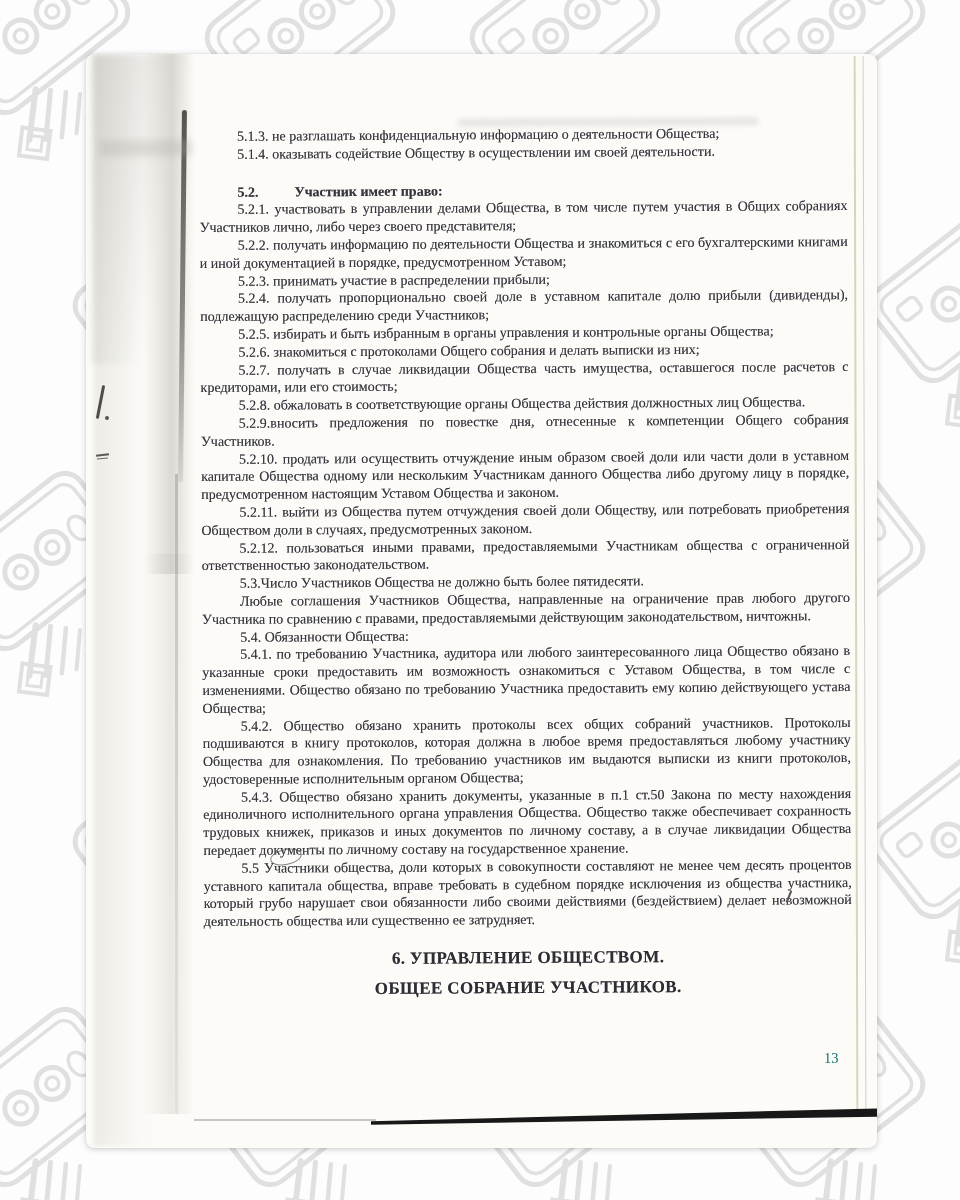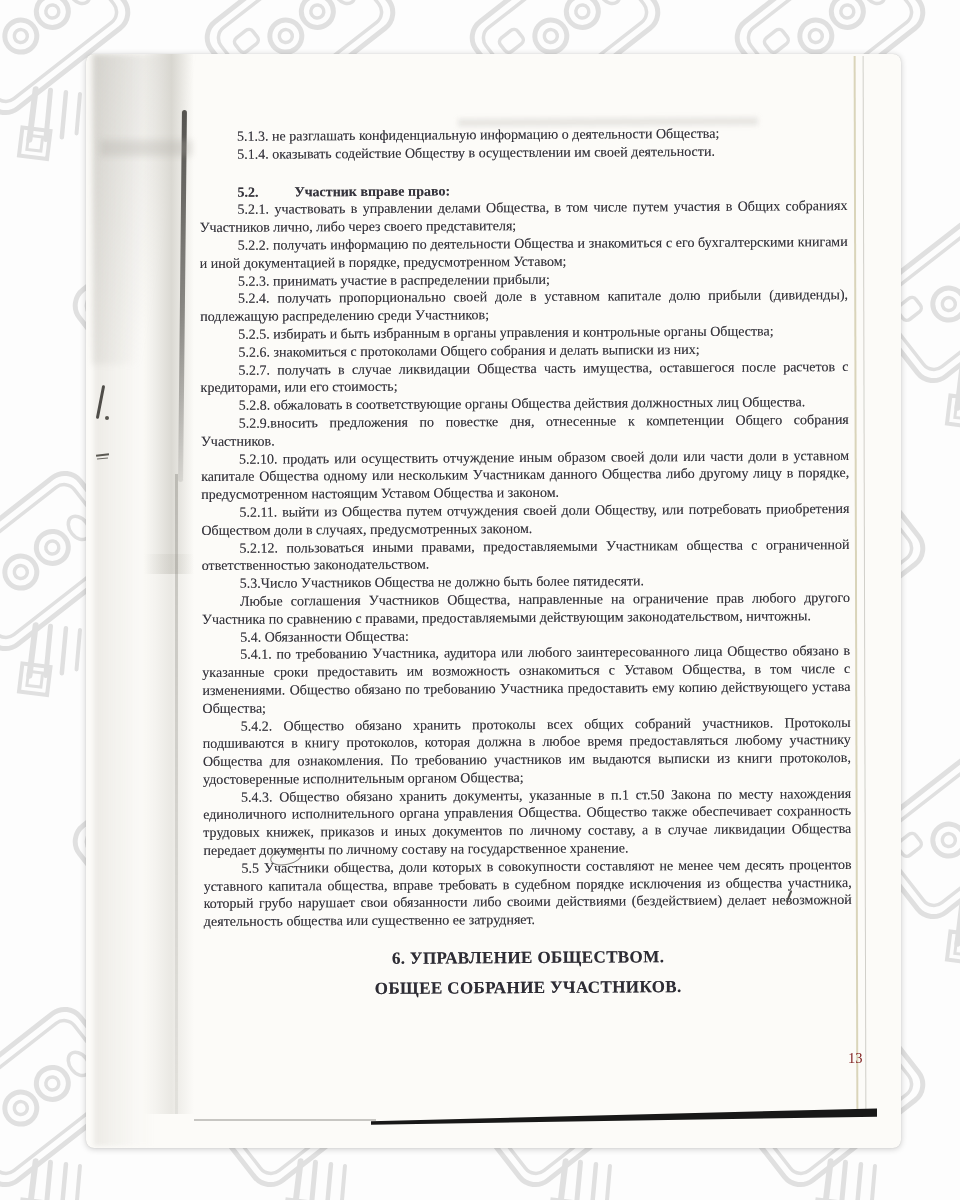--- a/index.html
+++ b/index.html
@@ -4,21 +4,21 @@
 <style>
   html,body{margin:0;padding:0;background:#fdfdfd;}
   .stage{position:relative;width:960px;height:1200px;overflow:hidden;
          font-family:"Liberation Serif","DejaVu Serif",serif;}
   
   .wm-layer{position:absolute;inset:0;z-index:0;}
   .wm-layer svg{position:absolute;left:0;top:0;}
   
   .scan-card{position:absolute;left:86px;top:54px;width:791px;height:1094px;
              background:#fcfbf8;border-radius:8px;z-index:2;overflow:hidden;
-             box-shadow:0 1px 6px rgba(0,0,0,.20),0 0 1px rgba(0,0,0,.18);padding-left:24px;}
+             box-shadow:0 1px 6px rgba(0,0,0,.20),0 0 1px rgba(0,0,0,.18);}
   
   .left-margin-shade{position:absolute;left:8px;top:0;width:56px;height:1092px;
       background:linear-gradient(90deg,rgba(214,212,205,.40),rgba(240,239,235,.12) 80%);filter:blur(2px);}
   .gutter-band-top{position:absolute;left:58px;top:0;width:50px;height:520px;
       background:linear-gradient(90deg,rgba(205,203,196,0),rgba(198,196,188,.62) 55%,rgba(205,203,196,0));}
   .gutter-band-bottom{position:absolute;left:58px;top:500px;width:50px;height:560px;
       background:linear-gradient(90deg,rgba(205,203,196,0),rgba(198,196,188,.34) 55%,rgba(205,203,196,0));}
   .topleft-wedge{position:absolute;left:6px;top:0;width:110px;height:310px;
       background:linear-gradient(100deg,rgba(186,184,178,.50),rgba(186,184,178,0) 62%);filter:blur(3px);}
   .gutter-darkline{position:absolute;left:94px;top:56px;width:5px;height:372px;border-radius:3px;
@@ -52,21 +52,21 @@
   .doc-text{position:absolute;left:113px;top:74px;width:648px;z-index:4;
       font-size:14px;line-height:17.8px;color:#36353d;text-align:justify;
       transform:rotate(-.35deg);transform-origin:left top;
       text-shadow:0 0 .5px rgba(54,53,61,.55);}
   .para{margin:0;text-indent:38px;}
   .para.space-before{margin-top:20px;}
   .para.bold-heading{font-weight:bold;text-align:left;}
   .para .num{margin-right:36px;text-align:right;}
   .section-heading{margin-top:14px;text-align:center;font-weight:bold;font-size:17px;
       line-height:29.5px;letter-spacing:.4px;color:#2e2d35;}
-  .page-number{position:absolute;left:738px;top:996px;z-index:4;font-size:14.5px;color:#7f1d1d;margin-left:24px;}
+  .page-number{position:absolute;left:738px;top:996px;z-index:4;font-size:14.5px;color:#0f766e;}
 </style>
 </head>
 <body>
 
 <div class="stage">
 
   <div class="wm-layer">
     <svg width="0" height="0" aria-hidden="true">
       <defs>
         <g id="wm-icon" fill="none" stroke="#e0e0e0" stroke-width="5" stroke-linecap="round">
@@ -139,21 +139,21 @@
     <div class="pen-stroke-dot"></div>
     <div class="pen-dash-a"></div>
     <div class="pen-dash-b"></div>
     <div class="pen-circle"></div>
     <div class="pen-tick"></div>
 
     <div class="doc-text" id="doc-text">
 
       <p class="para">5.1.3. не разглашать конфиденциальную информацию о деятельности Общества;</p>
         <p class="para">5.1.4. оказывать содействие Обществу в осуществлении им своей деятельности.</p>
-        <p class="para space-before bold-heading"><span class="num">5.2.</span><span>Участник вправе право:</span></p>
+        <p class="para space-before bold-heading"><span class="num">5.2.</span><span>Участник имеет право:</span></p>
         <p class="para">5.2.1. участвовать в управлении делами Общества, в том числе путем участия в Общих собраниях Участников лично, либо через своего представителя;</p>
         <p class="para">5.2.2. получать информацию по деятельности Общества и знакомиться с его бухгалтерскими книгами и иной документацией в порядке, предусмотренном Уставом;</p>
         <p class="para">5.2.3. принимать участие в распределении прибыли;</p>
         <p class="para">5.2.4. получать пропорционально своей доле в уставном капитале долю прибыли (дивиденды), подлежащую распределению среди Участников;</p>
         <p class="para">5.2.5. избирать и быть избранным в органы управления и контрольные органы Общества;</p>
         <p class="para">5.2.6. знакомиться с протоколами Общего собрания и делать выписки из них;</p>
         <p class="para">5.2.7. получать в случае ликвидации Общества часть имущества, оставшегося после расчетов с кредиторами, или его стоимость;</p>
         <p class="para">5.2.8. обжаловать в соответствующие органы Общества действия должностных лиц Общества.</p>
         <p class="para">5.2.9.вносить предложения по повестке дня, отнесенные к компетенции Общего собрания Участников.</p>
         <p class="para">5.2.10. продать или осуществить отчуждение иным образом своей доли или части доли в уставном капитале Общества одному или нескольким Участникам данного Общества либо другому лицу в порядке, предусмотренном настоящим Уставом Общества и законом.</p>

